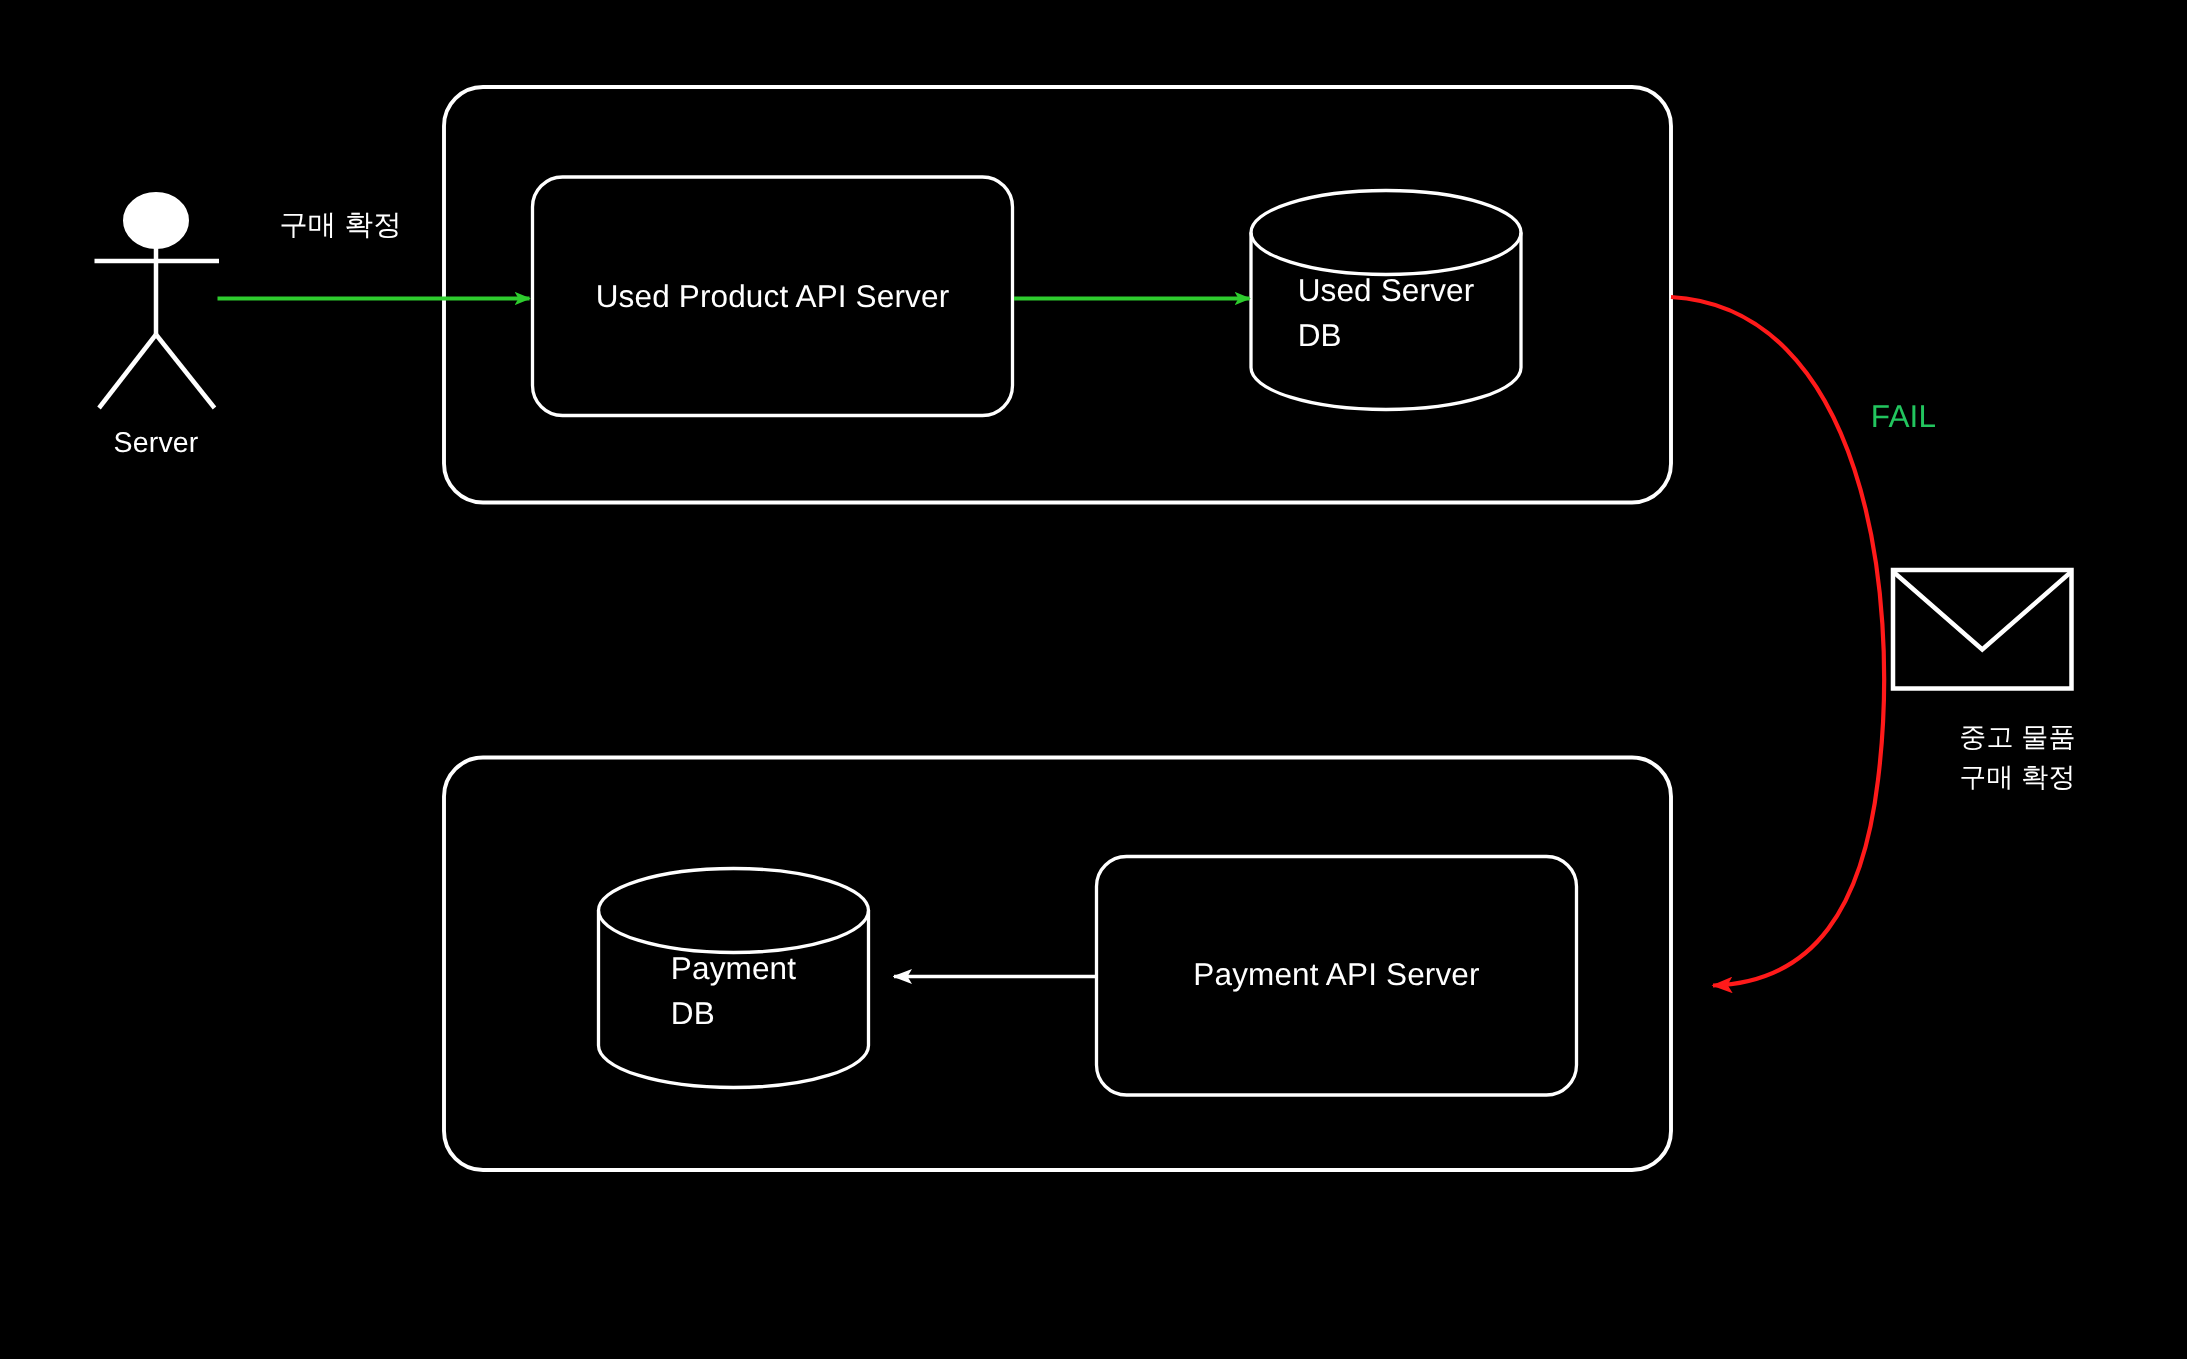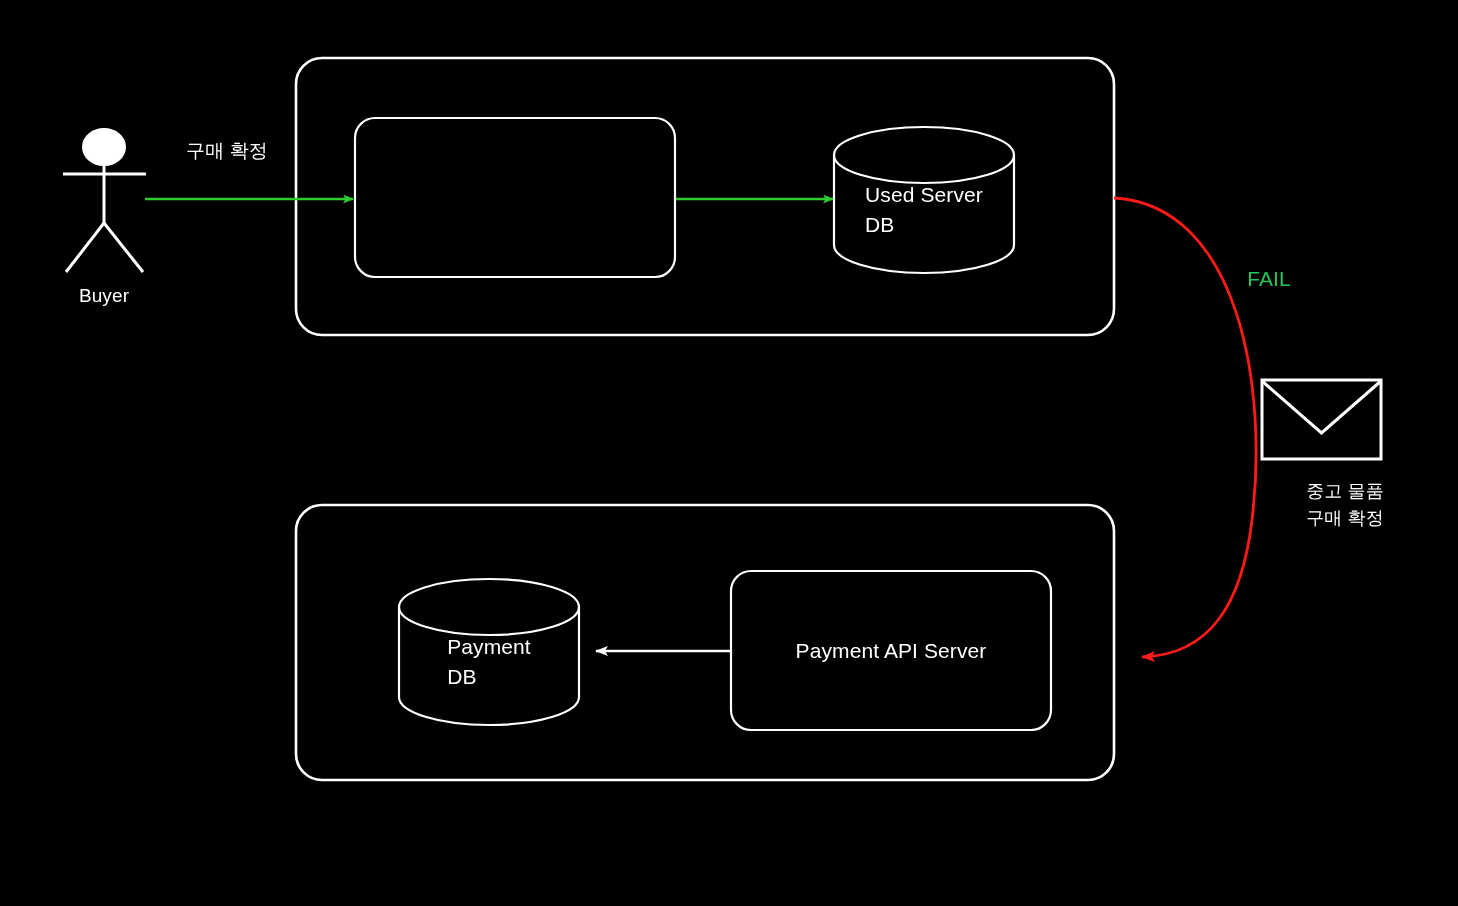--- a/index.html
+++ b/index.html
@@ -105,24 +105,25 @@
     <path d="M1114,198 C1240,205 1268,390 1252,520 C1242,604 1210,655 1142,657" fill="none" stroke="#ff1a1a" stroke-width="2.8" marker-end="url(#arrow-red)"></path>
 
     <line x1="730" y1="651" x2="596" y2="651" stroke="#ffffff" stroke-width="2.4" marker-end="url(#arrow-white)"></line>
 
     <g>
       <rect x="1262" y="380" width="119" height="79" fill="none" stroke="#ffffff" stroke-width="3"></rect>
       <path d="M1262,381 L1321.5,433 L1381,381" fill="none" stroke="#ffffff" stroke-width="3"></path>
     </g>
   </svg>
 
-  <div class="label center actor-label" style="left:104px; top:296px;">Buyer</div>
+  <div class="label center actor-label" style="left:104px; top:296px;">Server</div>
 
   <div class="label center msg-label" style="left:227px; top:151px;">구매 확정</div>
 
+  <div class="label center node-text" style="left:515px; top:199px;">Used Product API Server</div>
 
   <div class="label center node-text" style="left:924px; top:210px;"><span>Used Server</span><br><span>DB</span></div>
 
   <div class="label center node-text" style="left:891px; top:651px;">Payment API Server</div>
 
   <div class="label center node-text" style="left:489px; top:662px;"><span>Payment</span><br><span>DB</span></div>
 
   <div class="label center fail-text" style="left:1269px; top:279px;">FAIL</div>
 
   <div class="label center env-label" style="left:1321px; top:505px;margin-left:24px;"><span>중고 물품</span><br><span>구매 확정</span></div>

